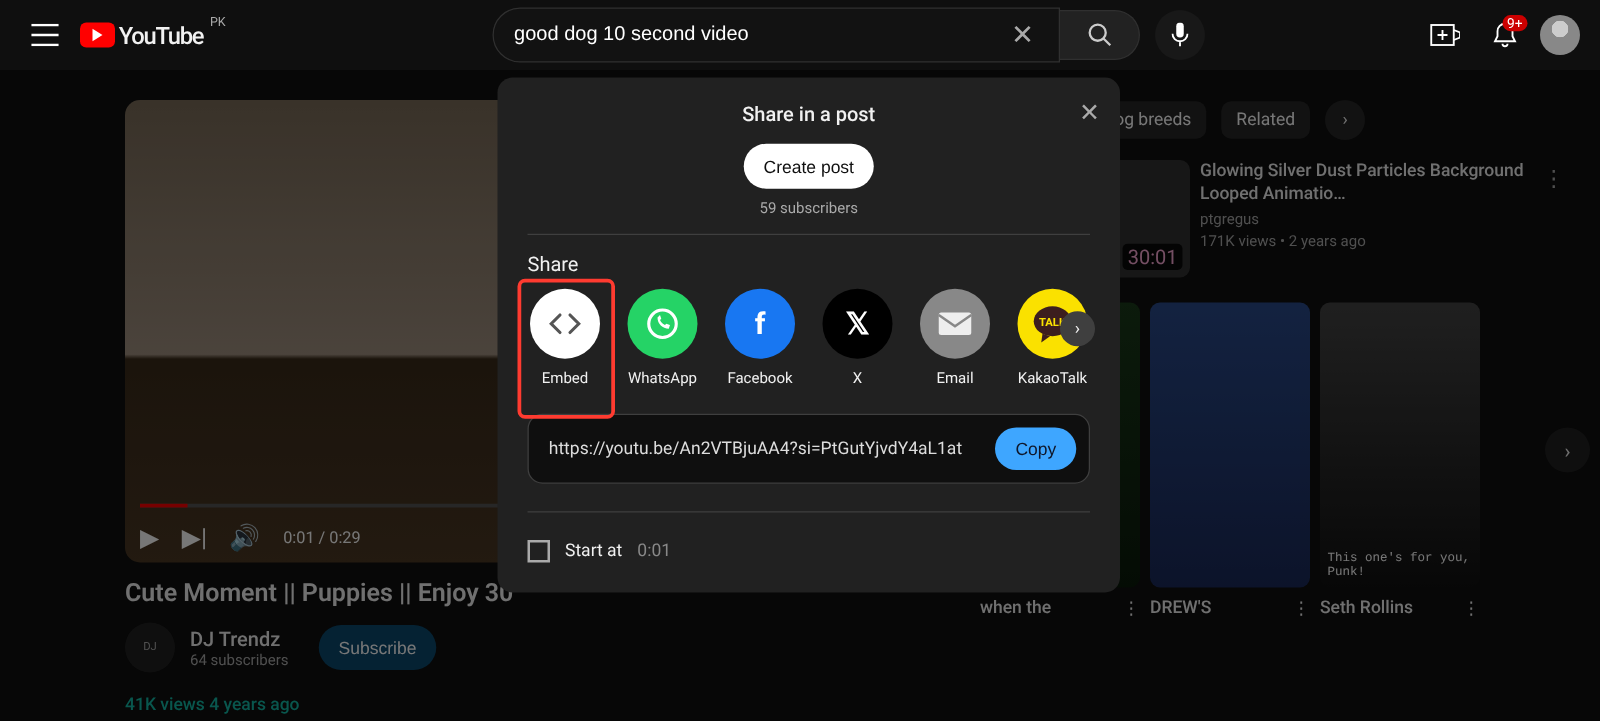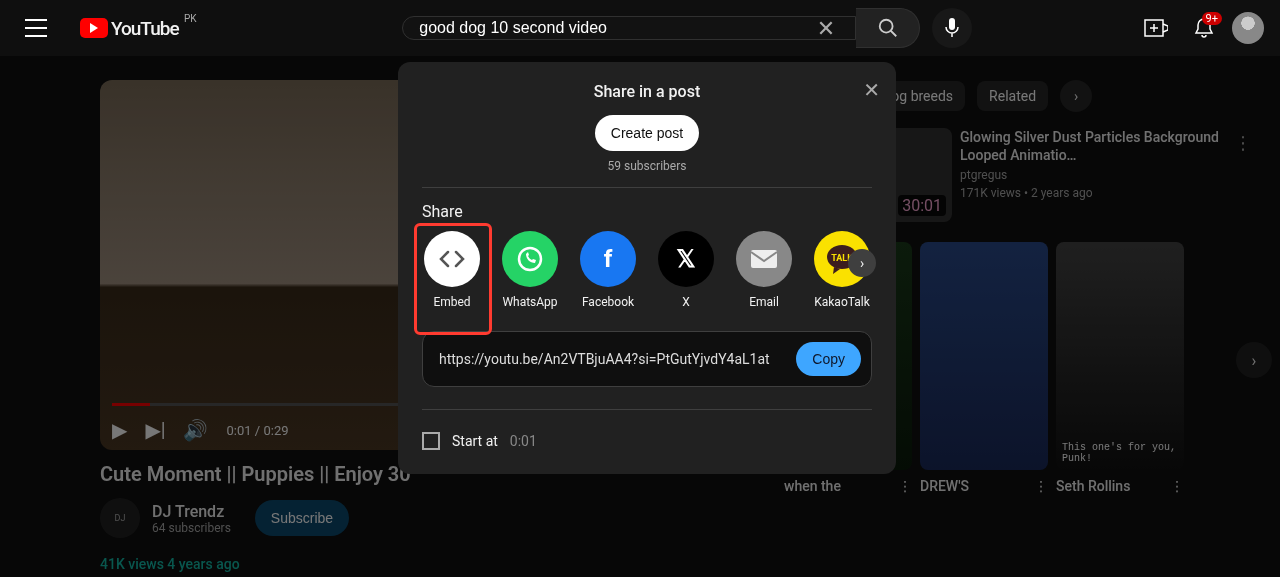--- a/index.html
+++ b/index.html
@@ -11,41 +11,41 @@
     font-family: Roboto, Arial, sans-serif;
     overflow: hidden;
     position: relative;
   }
   
   .header {
     height: 56px;
     display: flex;
     align-items: center;
     padding: 4px 16px;
-    gap: 24px;
+    gap: 8px;
   }
   .icon-btn {
     width: 40px; height: 40px;
     display: flex; align-items: center; justify-content: center;
     border-radius: 50%;
     cursor: pointer;
   }
   .logo-wrap { display: flex; align-items: center; position: relative; margin-right: auto; }
   .logo-play {
     width: 28px; height: 20px; background: #f00; border-radius: 5px;
     display: flex; align-items: center; justify-content: center; margin-right: 3px;
   }
   .tri { width:0; height:0; border-left:8px solid #fff; border-top:5px solid transparent; border-bottom:5px solid transparent; }
   .logo-text { font-size: 19px; font-weight: 500; letter-spacing: -1px; }
   .logo-cc { position:absolute; top:-4px; right:-18px; font-size:10px; color:#aaa; }
   .search-wrap {
     display:flex; align-items:center; width: 570px; margin-left: 60px;
   }
   .search-box {
-    flex:1; height:24px; background:#121212; border:1px solid #303030;
+    flex:1; height:44px; background:#121212; border:1px solid #303030;
     border-radius: 40px 0 0 40px; padding: 0 16px; display:flex; align-items:center;
   }
   .search-box input { flex:1; background:transparent; border:0; color:#fff; font-size:16px; outline:none; }
   .clear-x { color:#aaa; font-size:22px; padding: 0 4px; cursor:pointer; }
   .search-btn {
     width:64px; height:40px; background:#222; border:1px solid #303030; border-left:0;
     border-radius: 0 40px 40px 0; display:flex; align-items:center; justify-content:center;
   }
   .mic-btn { width:40px; height:40px; background:#181818; border-radius:50%; margin-left:12px;
     display:flex; align-items:center; justify-content:center; }

